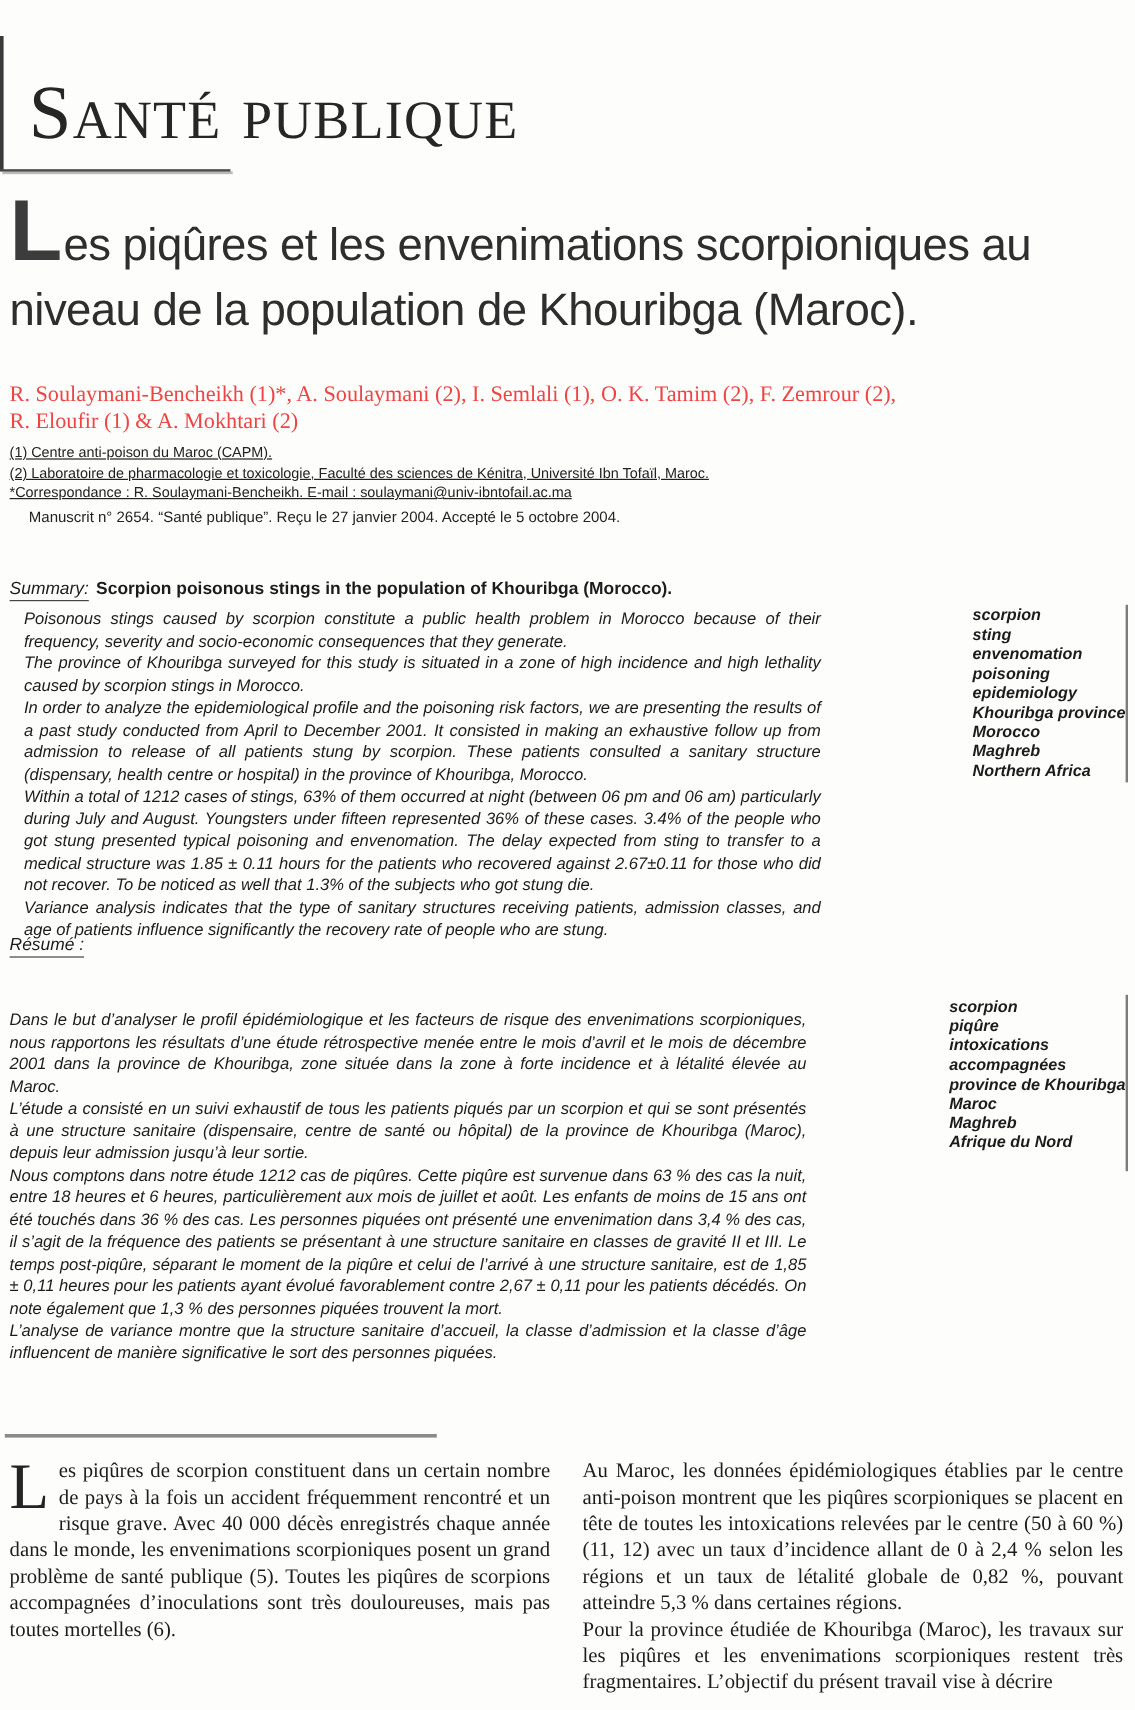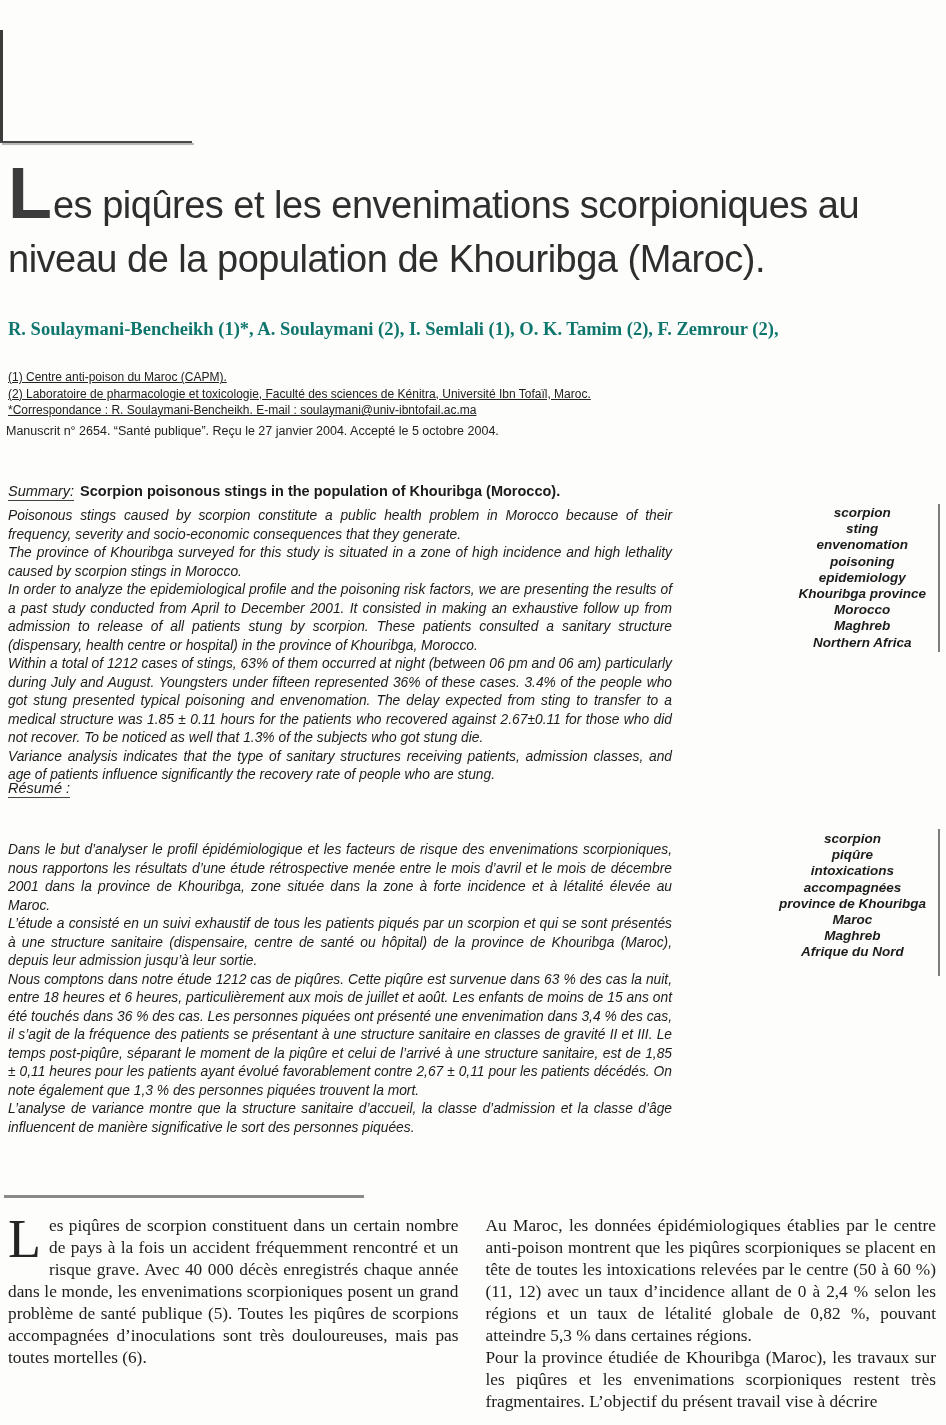--- a/index.html
+++ b/index.html
@@ -32,40 +32,40 @@
     font-size:38px; line-height:54px; letter-spacing:-0.5px;
     color:#2e2e2e;
   }
   .title .dropcap {
     font-size:72px; font-weight:bold; line-height:54px;
     color:#3c3c3c; letter-spacing:0; margin-right:1px;
   }
   
   .authors {
     position:absolute; left:8px; top:318px;
-    font-family:"Liberation Serif", serif; font-weight:bold;
-    font-size:18.5px; line-height:23px; color:#0f766e; white-space:nowrap;
+    font-family:"Liberation Serif", serif; font-weight:normal;
+    font-size:18.5px; line-height:23px; color:#ef4444; white-space:nowrap;
   }
   .affiliations { position:absolute; left:8px; top:369px; font-size:12px; line-height:16.5px; color:#222; white-space:nowrap;text-decoration:underline; }
-  .manuscript  { position:absolute; left:6px; top:424px; font-size:12.5px; color:#222; white-space:nowrap; }
+  .manuscript  { position:absolute; left:24px; top:424px; font-size:12.5px; color:#222; white-space:nowrap; }
   
   .sec-label { font-style:italic; border-bottom:1px solid #444; padding-bottom:1px; }
   .summary-heading { position:absolute; left:8px; top:483px; font-size:14.5px; color:#1c1c1c; }
   .summary-heading .bold-part { font-weight:bold; margin-left:6px; }
   .abstract-body {
     position:absolute; left:8px; width:664px;
     font-style:italic; font-size:13.8px; line-height:18.5px;
     text-align:justify; color:#1c1c1c;
   }
-  .summary-body { top:507px; }
+  .summary-body { top:507px;margin-left:12px; }
   .resume-label { position:absolute; left:8px; top:780px; font-size:14.5px; color:#1c1c1c; }
   .resume-body  { top:841px; }
   .abstract-body p { margin:0; }
   .kw {
-    position:absolute; right:20px; text-align:center;
+    position:absolute; right:8px; text-align:left;
     font-weight:bold; font-style:italic;
     font-size:13.5px; line-height:16.2px; color:#1c1c1c;
   }
   .kw-en { top:505px; }
   .kw-fr { top:831px; }
   .vrule { position:absolute; left:938px; width:2px; background:#7d7d7d; }
   .vrule-en { top:504px; height:148px; }
   .vrule-fr { top:829px; height:147px; }
   
   .introduction { position:absolute; left:4px; top:1190px; width:932px; }
@@ -84,26 +84,28 @@
     padding:3px 8px 0 0; color:#242424;
     font-family:"Liberation Serif", serif;
   }
 </style>
 </head>
 <body>
 
 <div class="page">
 
   <div class="vline"></div>
+  <div class="masthead-title">Santé publique</div>
   <div class="hrule1"></div>
 
   <div class="title"><span class="dropcap">L</span><span>es piqûres et les envenimations scorpioniques au</span><br><span>niveau de la population de Khouribga (Maroc).</span></div>
 
   <div class="authors">
     <div>R. Soulaymani-Bencheikh (1)*, A. Soulaymani (2), I. Semlali (1), O. K. Tamim (2), F. Zemrour (2),</div>
+    <div>R. Eloufir (1) &amp; A. Mokhtari (2)</div>
   </div>
 
   <div class="affiliations">
     <div>(1) Centre anti-poison du Maroc (CAPM).</div>
     <div>(2) Laboratoire de pharmacologie et toxicologie, Faculté des sciences de Kénitra, Université Ibn Tofaïl, Maroc.</div>
     <div>*Correspondance : R. Soulaymani-Bencheikh. E-mail : soulaymani@univ-ibntofail.ac.ma</div>
   </div>
 
   <div class="manuscript">Manuscrit n° 2654. “Santé publique”. Reçu le 27 janvier 2004. Accepté le 5 octobre 2004.</div>
 

